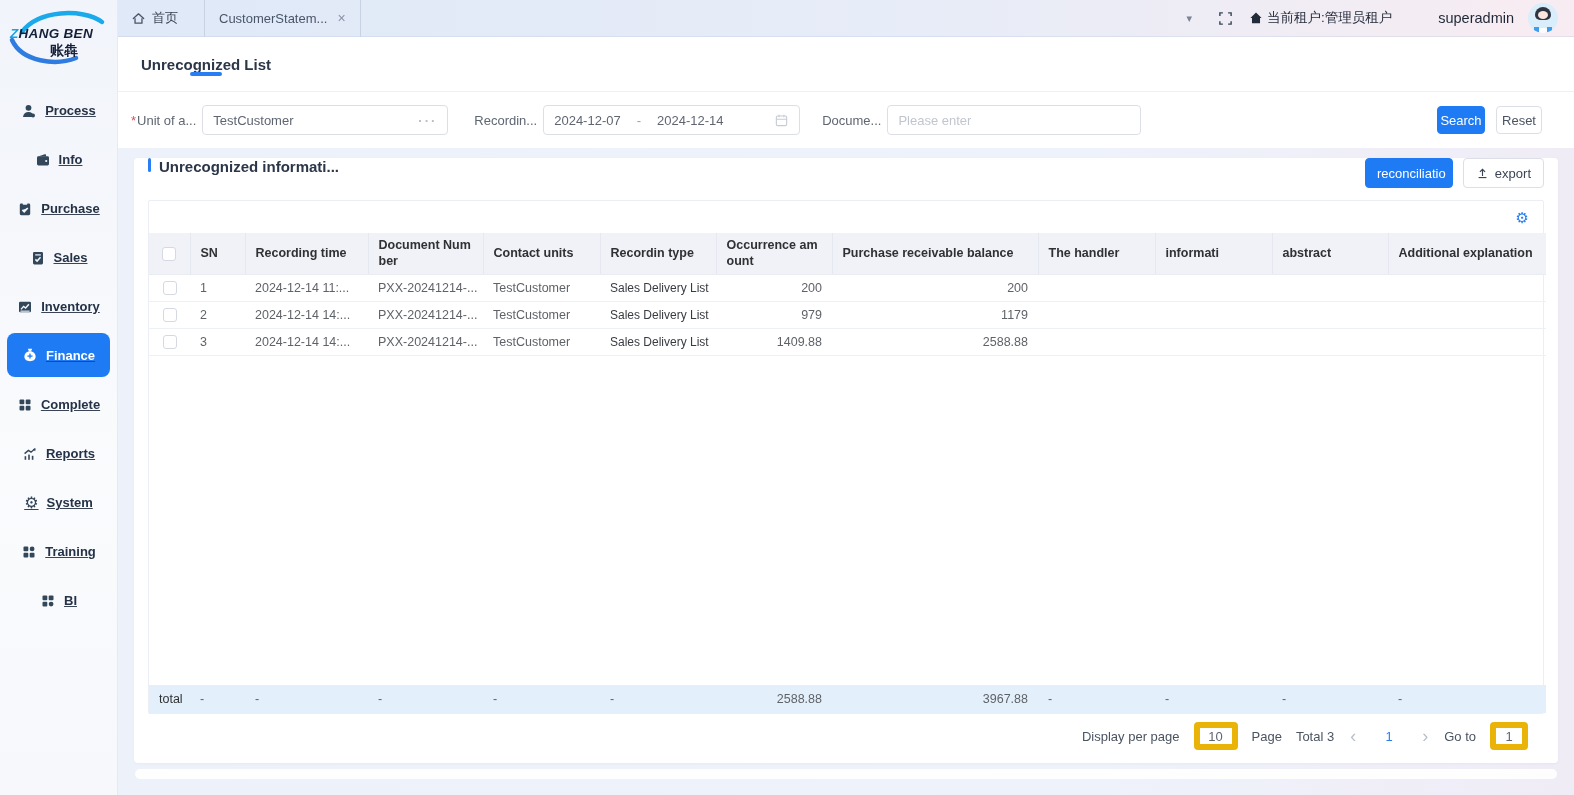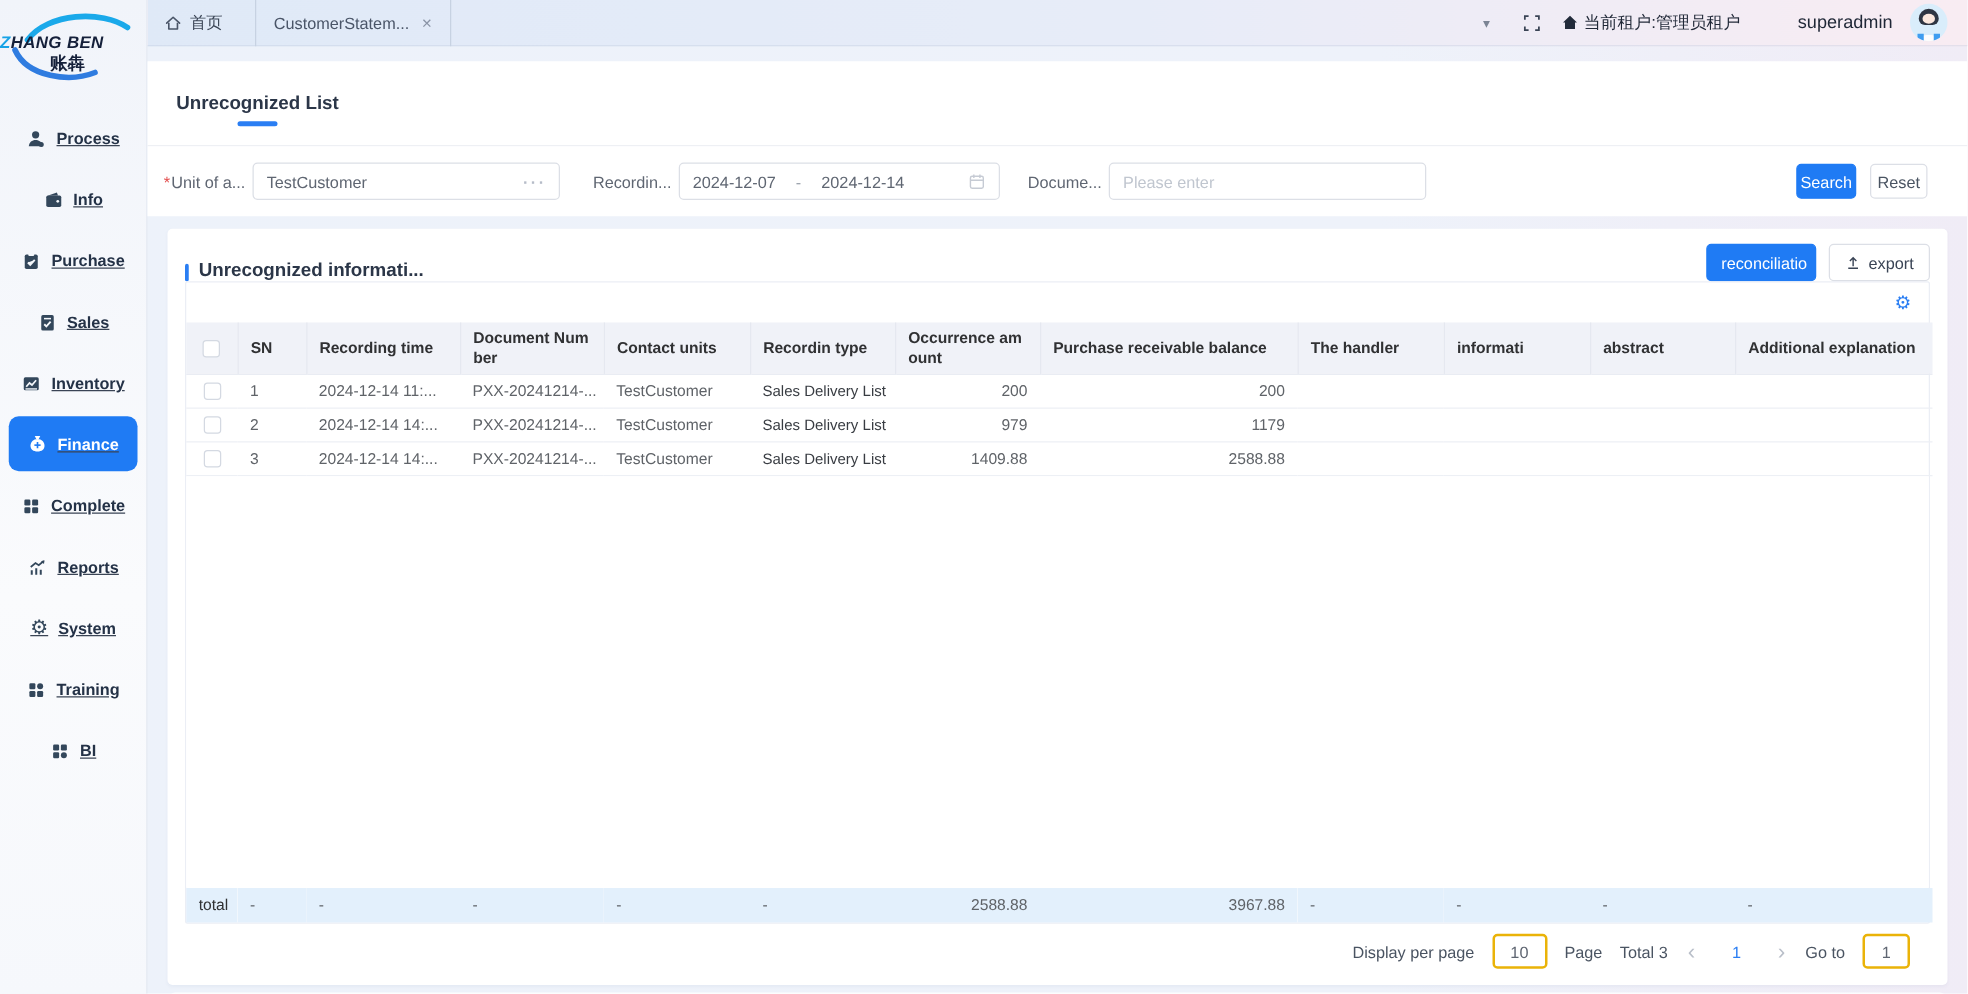--- a/index.html
+++ b/index.html
@@ -7,21 +7,21 @@
   body { font-family:"Liberation Sans","DejaVu Sans",sans-serif; font-size:13px; color:#3a4455; }
 
   .app { display:flex; width:1574px; height:795px;
          background:linear-gradient(90deg,#edf2fa 0%,#eef2fa 70%,#f0ecf6 100%); }
 
   
   .sidebar { width:118px; flex:none; background:linear-gradient(180deg,#f1f4fa 0%,#fafbfd 60%,#f6f8fc 100%);
              border-right:1px solid #e6eaf2; display:flex; flex-direction:column; }
   .logo { height:86px; position:relative; }
   .logo svg { position:absolute; left:4px; top:6px; }
-  .logo-text { position:absolute; left:0; top:26px; width:100px; text-align:left; line-height:1.15; }
+  .logo-text { position:absolute; left:10px; top:26px; width:100px; text-align:left; line-height:1.15; }
   .logo-line1 { font-style:italic; font-weight:800; font-size:13.5px; letter-spacing:.3px; color:#15203a; white-space:nowrap; }
   .logo-line1 .z { color:#17a3e6; }
   .logo-line2 { font-weight:700; font-size:14px; color:#15203a; margin-left:40px; }
   .menu { list-style:none;text-decoration:underline; }
   .menu-item { height:49px; margin:0 7px; border-radius:8px; display:flex; align-items:center; justify-content:center;
                gap:8px; font-size:13px; font-weight:700; color:#243247; cursor:pointer; }
   .menu-item svg { flex:none; }
   .menu-item .ico-fill { fill:#33475b; }
   .menu-item .ico-stroke { stroke:#33475b; }
   .menu-item .ico-inner { fill:#f4f7fb; }
@@ -45,21 +45,21 @@
   .fullscreen { margin-right:16px; cursor:pointer; display:flex; }
   .tenant { display:flex; align-items:center; gap:4px; font-size:13.5px; color:#1f2736; }
   .username { margin-left:46px; font-size:14.5px; color:#1f2736; }
   .avatar { width:30px; height:30px; border-radius:50%; background:#d9edfb; margin-left:14px; position:relative; overflow:hidden; cursor:pointer; }
   .avatar .hair { position:absolute; top:4px; left:7px; width:16px; height:13px; border-radius:8px 8px 5px 5px; background:#2e3542; }
   .avatar .face { position:absolute; top:8px; left:10px; width:10px; height:8px; border-radius:50%; background:#fbe7dd; }
   .avatar .body { position:absolute; bottom:-5px; left:6px; width:18px; height:10px; border-radius:7px 7px 0 0; background:#fdfdfd; }
   .avatar .collar-l,.avatar .collar-r { position:absolute; bottom:0; width:5px; height:6px; background:#3f9df0; }
   .avatar .collar-l { left:6px; } .avatar .collar-r { right:6px; }
 
-  .tabbar { height:68px; margin-top:12px; background:#fff; border-bottom:1px solid #eef0f4; display:flex; align-items:center; padding:12px 23px; gap:36px; flex:none; }
+  .tabbar { height:55px; background:#fff; border-bottom:1px solid #eef0f4; display:flex; align-items:center; padding:12px 23px; gap:36px; flex:none; }
   .ptab { position:relative; height:100%; display:flex; align-items:center; font-size:15px; color:#667084; cursor:pointer; }
   .ptab.active { color:#2b3648; font-weight:700; }
   .ptab .pill { display:none; }
   .ptab.active .pill { display:block; position:absolute; bottom:3px; left:50%; transform:translateX(-50%);
                        width:32px; height:4px; border-radius:2px; background:#2a7ef3; }
 
   .filterbar { height:56px; background:#fff; display:flex; align-items:center; padding:0 32px 0 13px; flex:none; }
   .f-label { color:#5f6672; font-size:13px; white-space:nowrap; }
   .f-label .req { color:#e34d4d; margin-right:1px; }
   .input-box { display:flex; align-items:center; height:30px; border:1px solid #dcdfe6; border-radius:4px; background:#fff; padding:0 10px; }
@@ -72,21 +72,21 @@
   .date-box .cal { margin-left:auto; display:flex; }
   .doc-box { width:254px; margin-left:6px; }
   .gap26 { width:26px; flex:none; } .gap22 { width:22px; flex:none; }
   .f-actions { margin-left:auto; display:flex; gap:11px; }
   .btn { height:28px; border-radius:4px; font-size:13px; font-family:inherit; cursor:pointer; display:flex; align-items:center; justify-content:center; }
   .btn-search { width:48px; background:#1f7bf4; color:#fff; border:1px solid #1f7bf4; }
   .btn-reset { width:46px; background:#fff; color:#4a5462; border:1px solid #dcdfe6; }
 
   .content { flex:1; padding:10px 16px 0 16px; }
   .card { background:#fff; border-radius:4px; height:605px; padding:0 14px 5px; box-shadow:0 1px 3px rgba(30,50,90,.04); display:flex; flex-direction:column; }
-  .card-head { height:42px; flex:none; display:flex; align-items:flex-end; }
+  .card-head { height:42px; flex:none; display:flex; align-items:flex-start; }
   .title-bar { width:3px; height:14px; border-radius:2px; background:#2a7ef3; margin-right:8px; }
   .card-title { font-size:15px; font-weight:700; color:#2b3648; }
   .head-actions { margin-left:auto; display:flex; gap:10px; }
   .btn-recon { height:30px; padding:0 9px; background:#1f7bf4; border:1px solid #1f7bf4; color:#fff; gap:5px; max-width:88px; overflow:hidden; white-space:nowrap; }
   .btn-export { height:30px; padding:0 12px; background:#fff; border:1px solid #dcdfe6; color:#3a4455; gap:6px; }
 
   .table-box { border:1px solid #ebeef5; border-radius:2px; height:514px; display:flex; flex-direction:column; flex:none; }
   .table-toolbar { height:32px; flex:none; display:flex; align-items:center; justify-content:flex-end; padding:0 14px; }
   .settings-gear { color:#2a7ef3; font-size:15px; cursor:pointer; line-height:1; }
 
@@ -102,21 +102,21 @@
   td.num, .num { text-align:right; }
   td.doc-type { color:#383c42; font-size:12px; }
   .cb { width:14px; height:14px; border:1px solid #d4d9e2; border-radius:3px; background:#fff; cursor:pointer; }
   .cb-cell { text-align:center; } .cb-cell .cb { display:inline-block; vertical-align:middle; }
   .table-filler { flex:1; background:#fff; }
   .total-table td { background:#e3f0fc; border-bottom:none; height:28px; }
   .total-table td.t-label { color:#303133; }
 
   .pager { height:44px; flex:none; display:flex; align-items:center; justify-content:flex-end; gap:14px;
            font-size:13px; color:#4a5462; padding-right:16px; }
-  .num-box { width:44px; height:28px; border:2px solid #eab308; border-radius:4px; display:flex; align-items:center; justify-content:center; }
+  .num-box { width:44px; height:28px; border:6px solid #eab308; border-radius:4px; display:flex; align-items:center; justify-content:center; }
   .num-box input { width:100%; border:none; outline:none; text-align:center; font-family:inherit; font-size:13px; color:#5f6672; background:transparent; }
   .goto-box { width:38px; }
   .chev { color:#b9bfc9; font-size:18px; line-height:1; cursor:pointer; padding:0 2px; }
   .cur-page { color:#2a7ef3; width:34px; text-align:center; cursor:pointer; }
   .hbar { height:10px; margin:6px 1px 0; background:rgba(255,255,255,.9); border-radius:5px; }
 </style>
 </head>
 <body>
 
 <div class="app">

